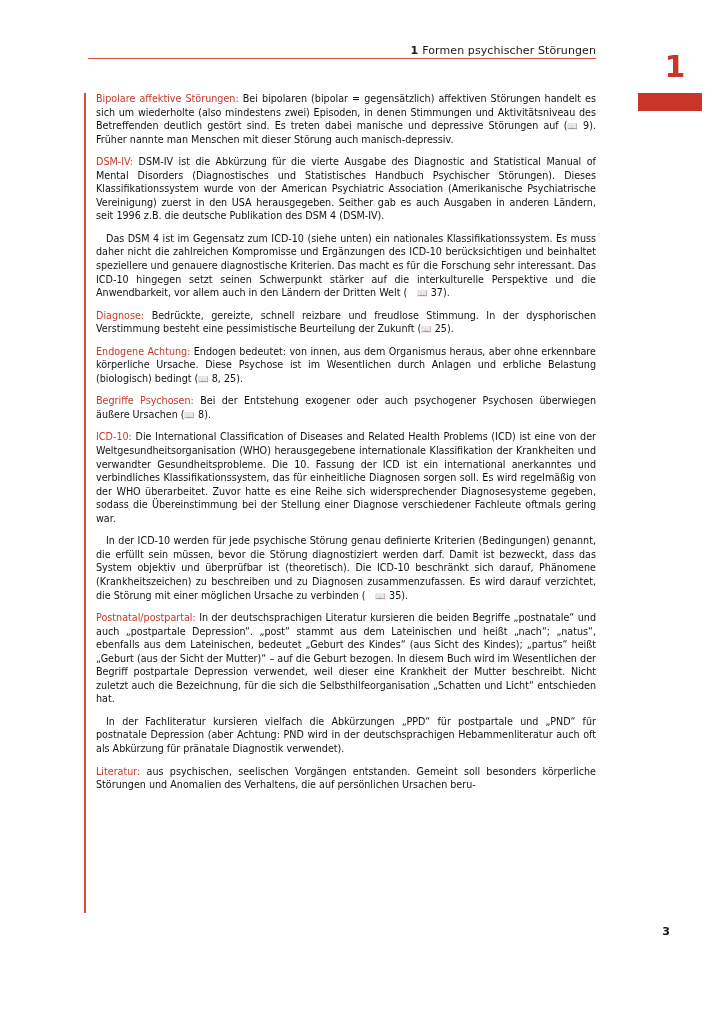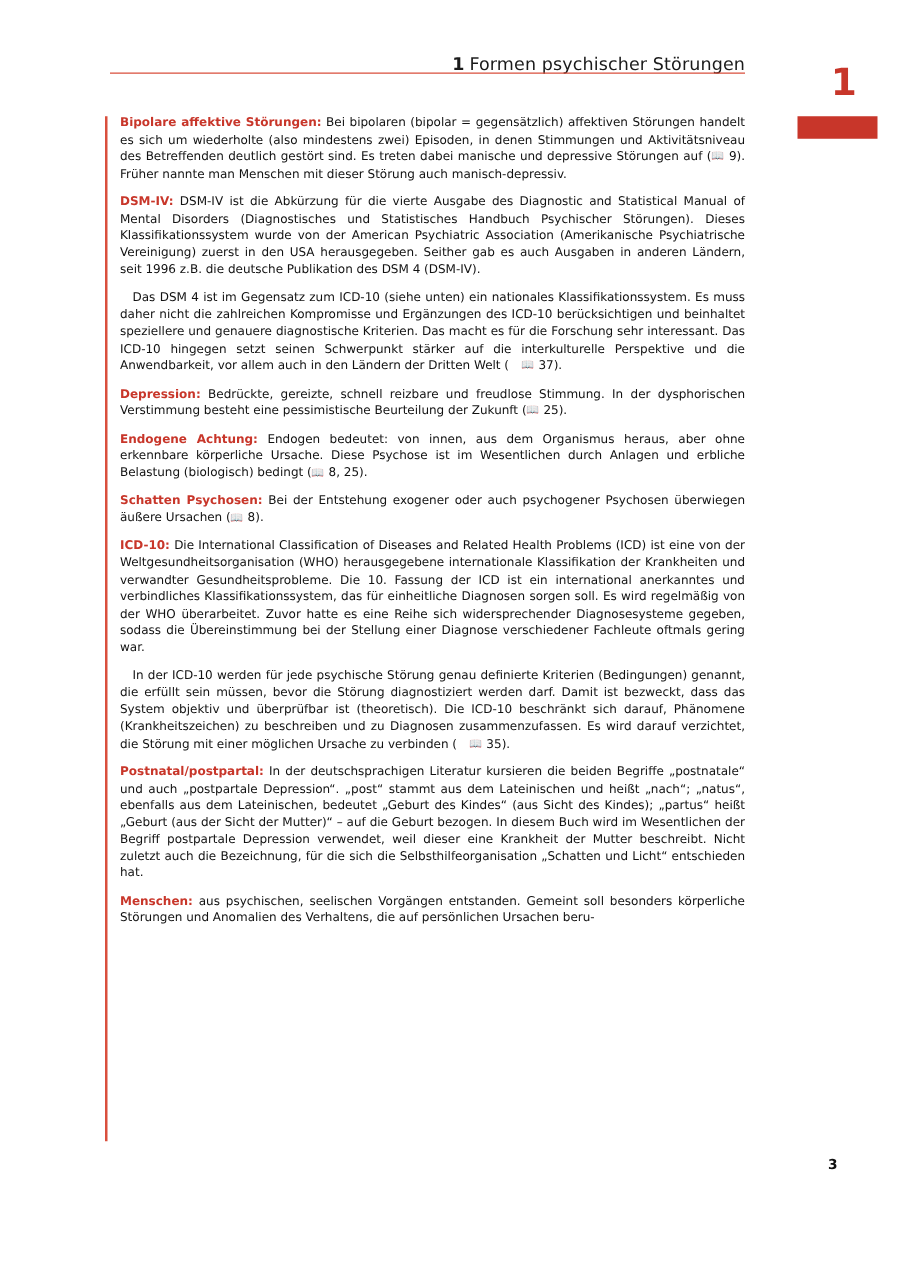--- a/index.html
+++ b/index.html
@@ -21,21 +21,21 @@
     inset: 0;
   }
 
   
   .header {
     position: absolute;
     top: 44px;
     left: 88px;
     width: 508px;
     text-align: right;
-    font-size: 14px;
+    font-size: 11px;
     letter-spacing: 0.1px;
     color: #1a1a1a;
   }
   .header .chapnum {
     font-weight: bold;
     margin-right: 4px;
   }
   .header-rule {
     position: absolute;
     top: 58px;
@@ -91,21 +91,21 @@
 
   .column p {
     margin: 0 0 9px 0;
   }
   .column p.cont {
     margin: 0 0 9px 0;
     text-indent: 10px;
   }
 
   .term {
-    font-weight: bold;
+    font-weight: normal;
     color: #c8362a;
   }
   .bookicon {
     display: inline-block;
     font-size: 8.4px;
     line-height: 1;
     transform: translateY(-0.5px);
   }
 
   
@@ -132,24 +132,25 @@
 
   <div class="chapter-digit">1</div>
   <div class="chapter-tab"></div>
 
   <div class="side-bar"></div>
 
   <div class="column" id="body-column">
       <p><span class="term">Bipolare affektive Störungen:</span> <span>Bei bipolaren (bipolar = gegensätzlich) affektiven Störungen handelt es sich um wiederholte (also mindestens zwei) Episoden, in denen Stimmungen und Aktivitätsniveau des Betreffenden deutlich gestört sind. Es treten dabei manische und depressive Störungen auf (<span class="bookicon">📖</span> 9). Früher nannte man Menschen mit dieser Störung auch manisch-depressiv.</span></p>
       <p><span class="term">DSM-IV:</span> <span>DSM-IV ist die Abkürzung für die vierte Ausgabe des Diagnostic and Statistical Manual of Mental Disorders (Diagnostisches und Statistisches Handbuch Psychischer Störungen). Dieses Klassifikationssystem wurde von der American Psychiatric Association (Amerikanische Psychiatrische Vereinigung) zuerst in den USA herausgegeben. Seither gab es auch Ausgaben in anderen Ländern, seit 1996 z.B. die deutsche Publikation des DSM 4 (DSM-IV).</span></p>
       <p class="cont"><span>Das DSM 4 ist im Gegensatz zum ICD-10 (siehe unten) ein nationales Klassifikationssystem. Es muss daher nicht die zahlreichen Kompromisse und Ergänzungen des ICD-10 berücksichtigen und beinhaltet speziellere und genauere diagnostische Kriterien. Das macht es für die Forschung sehr interessant. Das ICD-10 hingegen setzt seinen Schwerpunkt stärker auf die interkulturelle Perspektive und die Anwendbarkeit, vor allem auch in den Ländern der Dritten Welt (<span class="bookicon">📖</span> 37).</span></p>
-      <p><span class="term">Depression:</span> <span>Bedrückte, gereizte, schnell reizbare und freudlose Stimmung. In der dysphorischen Verstimmung besteht eine pessimistische Beurteilung der Zukunft (<span class="bookicon">📖</span> 25).</span></p>
+      <p><span class="term">Diagnose:</span> <span>Bedrückte, gereizte, schnell reizbare und freudlose Stimmung. In der dysphorischen Verstimmung besteht eine pessimistische Beurteilung der Zukunft (<span class="bookicon">📖</span> 25).</span></p>
       <p><span class="term">Endogene Achtung:</span> <span>Endogen bedeutet: von innen, aus dem Organismus heraus, aber ohne erkennbare körperliche Ursache. Diese Psychose ist im Wesentlichen durch Anlagen und erbliche Belastung (biologisch) bedingt (<span class="bookicon">📖</span> 8, 25).</span></p>
-      <p><span class="term">Schatten Psychosen:</span> <span>Bei der Entstehung exogener oder auch psychogener Psychosen überwiegen äußere Ursachen (<span class="bookicon">📖</span> 8).</span></p>
+      <p><span class="term">Begriffe Psychosen:</span> <span>Bei der Entstehung exogener oder auch psychogener Psychosen überwiegen äußere Ursachen (<span class="bookicon">📖</span> 8).</span></p>
       <p><span class="term">ICD-10:</span> <span>Die International Classification of Diseases and Related Health Problems (ICD) ist eine von der Weltgesundheitsorganisation (WHO) herausgegebene internationale Klassifikation der Krankheiten und verwandter Gesundheitsprobleme. Die 10. Fassung der ICD ist ein international anerkanntes und verbindliches Klassifikationssystem, das für einheitliche Diagnosen sorgen soll. Es wird regelmäßig von der WHO überarbeitet. Zuvor hatte es eine Reihe sich widersprechender Diagnosesysteme gegeben, sodass die Übereinstimmung bei der Stellung einer Diagnose verschiedener Fachleute oftmals gering war.</span></p>
       <p class="cont"><span>In der ICD-10 werden für jede psychische Störung genau definierte Kriterien (Bedingungen) genannt, die erfüllt sein müssen, bevor die Störung diagnostiziert werden darf. Damit ist bezweckt, dass das System objektiv und überprüfbar ist (theoretisch). Die ICD-10 beschränkt sich darauf, Phänomene (Krankheitszeichen) zu beschreiben und zu Diagnosen zusammenzufassen. Es wird darauf verzichtet, die Störung mit einer möglichen Ursache zu verbinden (<span class="bookicon">📖</span> 35).</span></p>
       <p><span class="term">Postnatal/postpartal:</span> <span>In der deutschsprachigen Literatur kursieren die beiden Begriffe „postnatale“ und auch „postpartale Depression“. „post“ stammt aus dem Lateinischen und heißt „nach“; „natus“, ebenfalls aus dem Lateinischen, bedeutet „Geburt des Kindes“ (aus Sicht des Kindes); „partus“ heißt „Geburt (aus der Sicht der Mutter)“ – auf die Geburt bezogen. In diesem Buch wird im Wesentlichen der Begriff postpartale Depression verwendet, weil dieser eine Krankheit der Mutter beschreibt. Nicht zuletzt auch die Bezeichnung, für die sich die Selbsthilfeorganisation „Schatten und Licht“ entschieden hat.</span></p>
-      <p><span class="term">Menschen:</span> <span>aus psychischen, seelischen Vorgängen entstanden. Gemeint soll besonders körperliche Störungen und Anomalien des Verhaltens, die auf persönlichen Ursachen beru-</span></p>
+      <p class="cont"><span>In der Fachliteratur kursieren vielfach die Abkürzungen „PPD“ für postpartale und „PND“ für postnatale Depression (aber Achtung: PND wird in der deutschsprachigen Hebammenliteratur auch oft als Abkürzung für pränatale Diagnostik verwendet).</span></p>
+      <p><span class="term">Literatur:</span> <span>aus psychischen, seelischen Vorgängen entstanden. Gemeint soll besonders körperliche Störungen und Anomalien des Verhaltens, die auf persönlichen Ursachen beru-</span></p>
     </div>
 
   <div class="folio">3</div>
 
 </div>
 
 </body></html>

